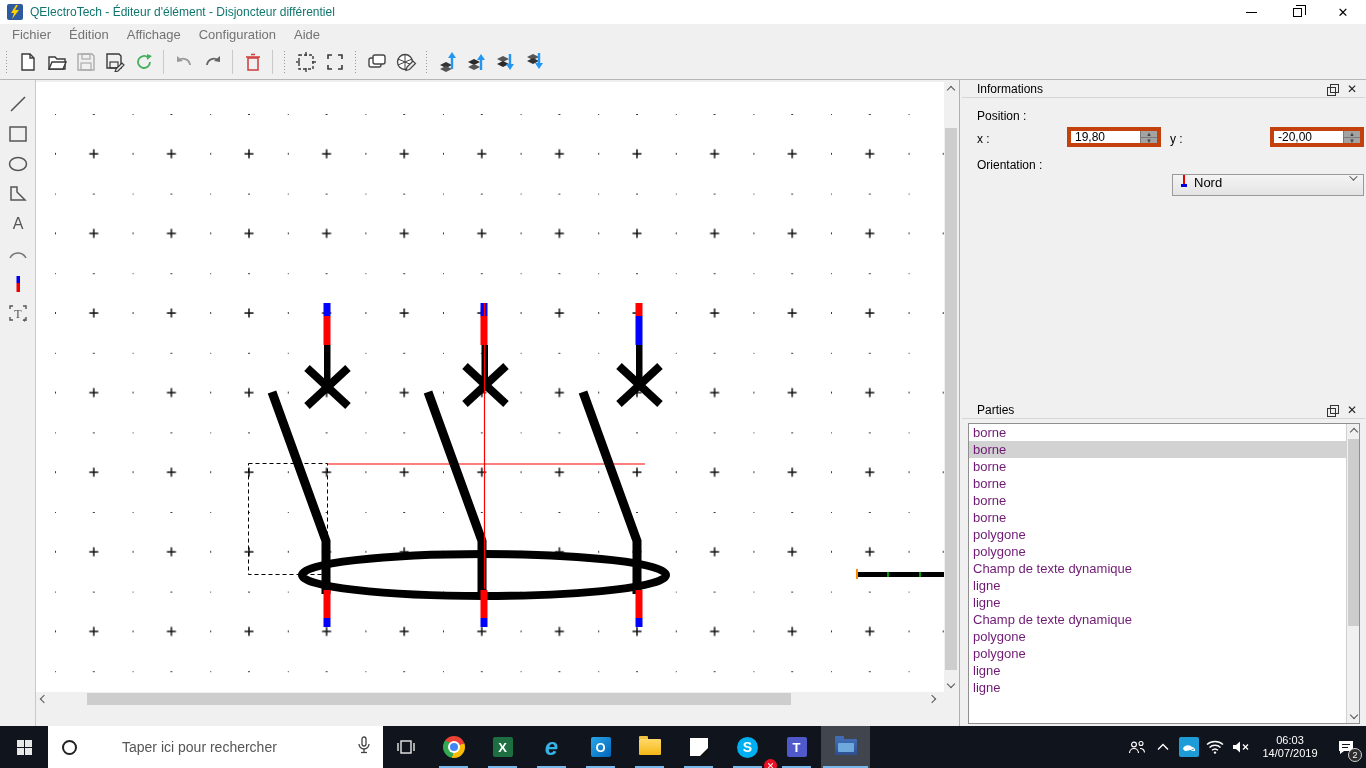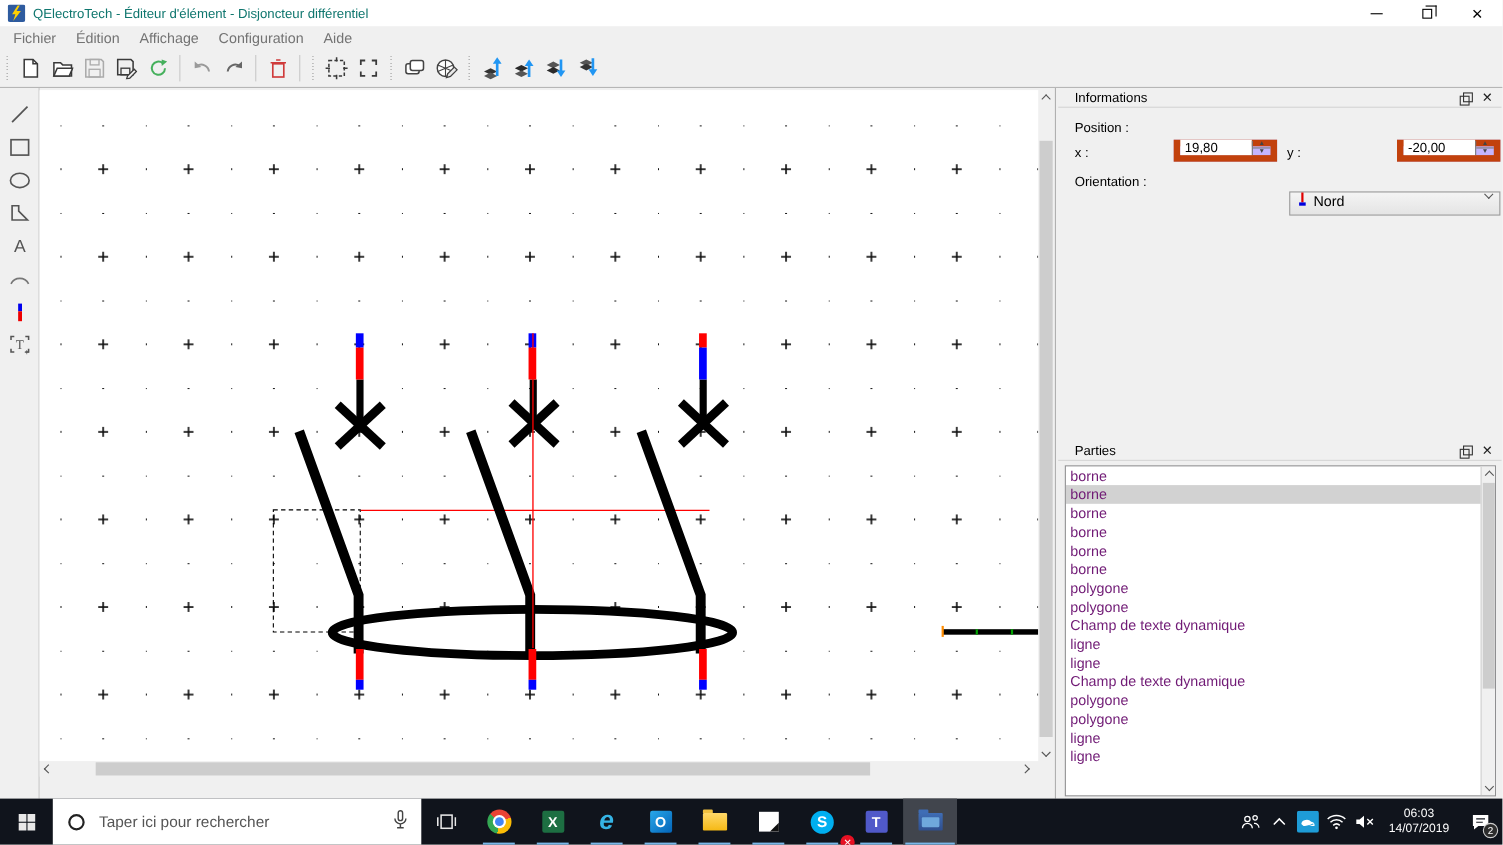--- a/index.html
+++ b/index.html
@@ -53,21 +53,21 @@
   .docks { position:absolute; left:959px; top:80px; right:0; bottom:42px; background:#f0f0f0; border-left:1px solid #b0b0b0; }
   .dock { position:absolute; left:2px; right:1px; }
   .dock-title { height:17px; display:flex; align-items:center; border-bottom:1px solid #d5d5d5; }
   .dock-title-text { font-size:12px; color:#000; margin-left:15px; }
   .dock-btns { margin-left:auto; display:flex; align-items:center; gap:9px; margin-right:8px; }
   .dock-float { width:11px; height:11px; position:relative; }
   .dock-float:before { content:""; position:absolute; left:0; top:3px; width:7px; height:7px; border:1px solid #333; background:#f0f0f0; }
   .dock-float:after { content:""; position:absolute; left:3px; top:0; width:7px; height:7px; border:1px solid #333; }
   .dock-close { font-size:12px; color:#222; line-height:11px; }
   .frow { position:absolute; font-size:12px; color:#000; }
-  .spinbox { position:absolute; height:20px; border:6px solid #c2410c; background:#c4b5fd; display:flex;align-items:flex-end; }
+  .spinbox { position:absolute; height:20px; border:4px solid #c2410c; background:#a3a3a3; display:flex; }
   .spinbox input { border:none; outline:none; flex:1; font-size:12px; font-family:"Liberation Sans",sans-serif; padding-left:4px; width:60px; }
   .spin-btns { width:17px; border-left:1px solid #7a7a7a; display:flex; flex-direction:column; }
   .spin-btns span { flex:1; font-size:6px; color:#444; display:flex; align-items:center; justify-content:center; }
   .spin-btns span:first-child { border-bottom:1px solid #7a7a7a; }
   .combo { position:absolute; height:22px; border:1px solid #999; background:linear-gradient(#f4f4f4,#e4e4e4); display:flex; align-items:flex-start; font-size:13px;margin-top:21px; }
   .combo-term { width:7px; height:12px; margin:0 6px 0 8px; position:relative; }
   .combo-term:before { content:""; position:absolute; left:2px; top:0; width:2px; height:9px; background:#e00000; }
   .combo-term:after { content:""; position:absolute; left:0; bottom:0; width:6px; height:3px; background:#0000dd; }
   .combo .chev { margin-left:auto; margin-right:8px; transform:rotate(45deg) translateY(-2px); }
 
@@ -75,21 +75,21 @@
   .plist-row { height:17px; line-height:17px; font-size:13px; padding-left:4px; color:#701a75; }
   .plist-row.selected { background:#d2d2d2; }
   .plist-scroll { position:absolute; right:0; top:0; bottom:0; width:13px; background:#f0f0f0; border-left:1px solid #d0d0d0; }
 
   
   .taskbar { position:absolute; left:0; bottom:0; width:100%; height:42px; background:#10141c; display:flex; align-items:stretch; }
   .tk-btn { display:flex; align-items:center; justify-content:center; position:relative; }
   .start { width:48px; }
   .start-logo { width:15px; height:15px; display:grid; grid-template-columns:7px 7px; grid-template-rows:7px 7px; gap:1px; }
   .start-logo i { background:#e8e8e8; }
-  .searchbox { width:335px; background:#ffffff; display:flex; align-items:center; }
+  .searchbox { width:335px; background:#ffffff; display:flex; align-items:center;gap:32px; }
   .cortana-ring { width:15px; height:15px; border:2px solid #222; border-radius:50%; margin-left:14px; }
   .search-text { font-size:14px; color:#555; margin-left:13px; flex:1; border:none; outline:none; background:transparent; font-family:"Liberation Sans",sans-serif; }
   .search-text::placeholder { color:#555; }
   .mic svg { margin-right:12px; }
   .taskview { width:46px; }
   .tk-app { width:49px; }
   .tk-app:after { content:""; position:absolute; bottom:0; left:10px; right:10px; height:2px; background:#79b8ea; }
   .tk-app.active { background:#41454d; }
   .tk-app.active:after { left:2px; right:2px; }
   .tray { margin-left:auto; display:flex; align-items:stretch; }

